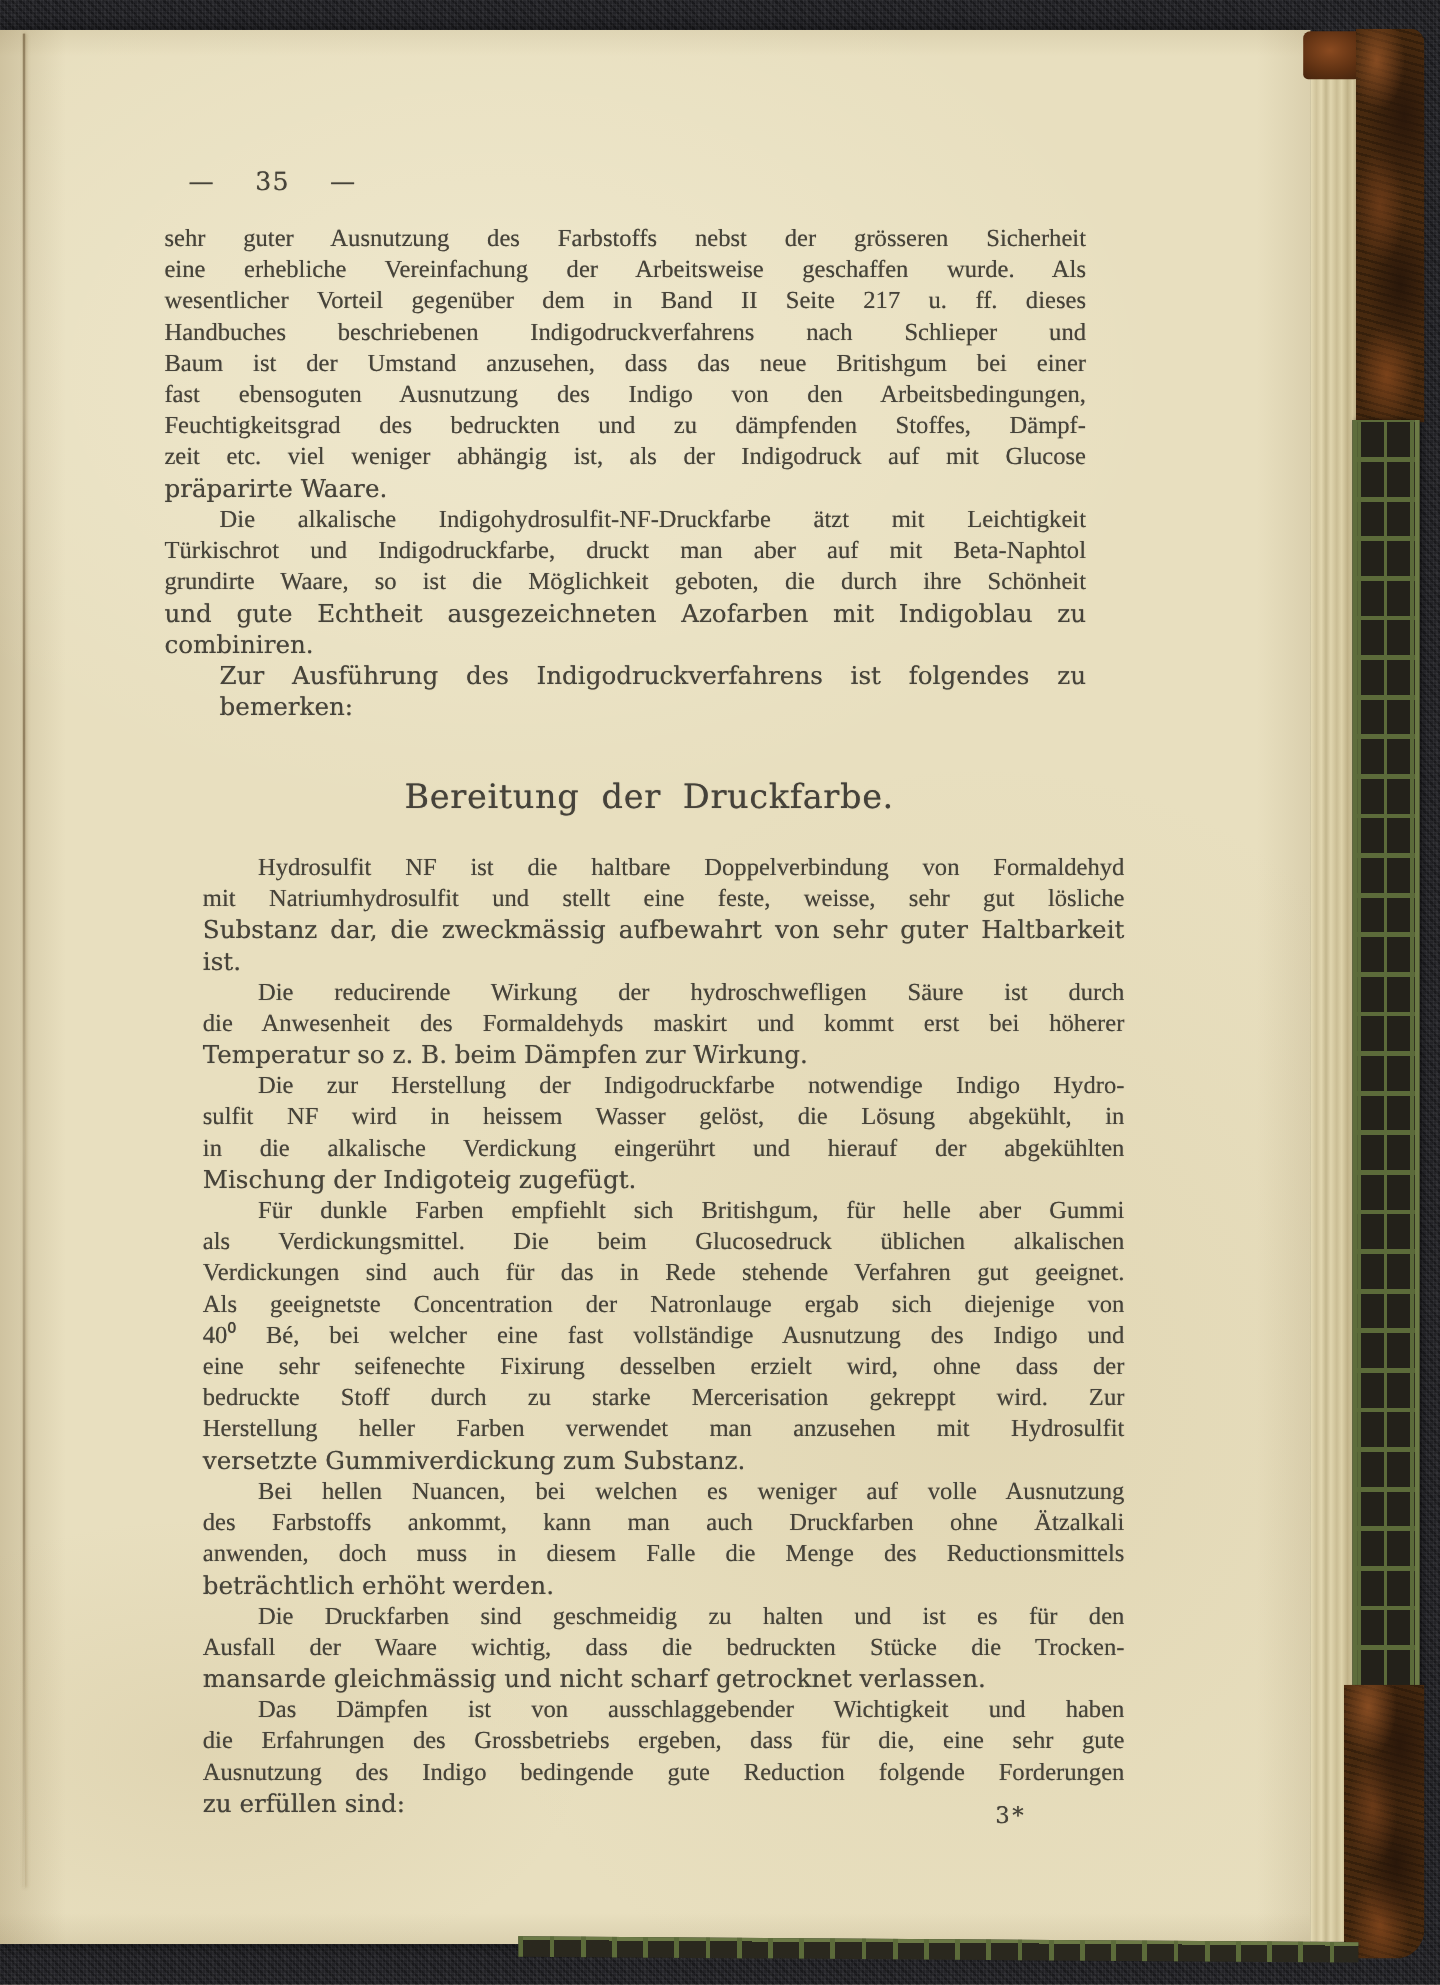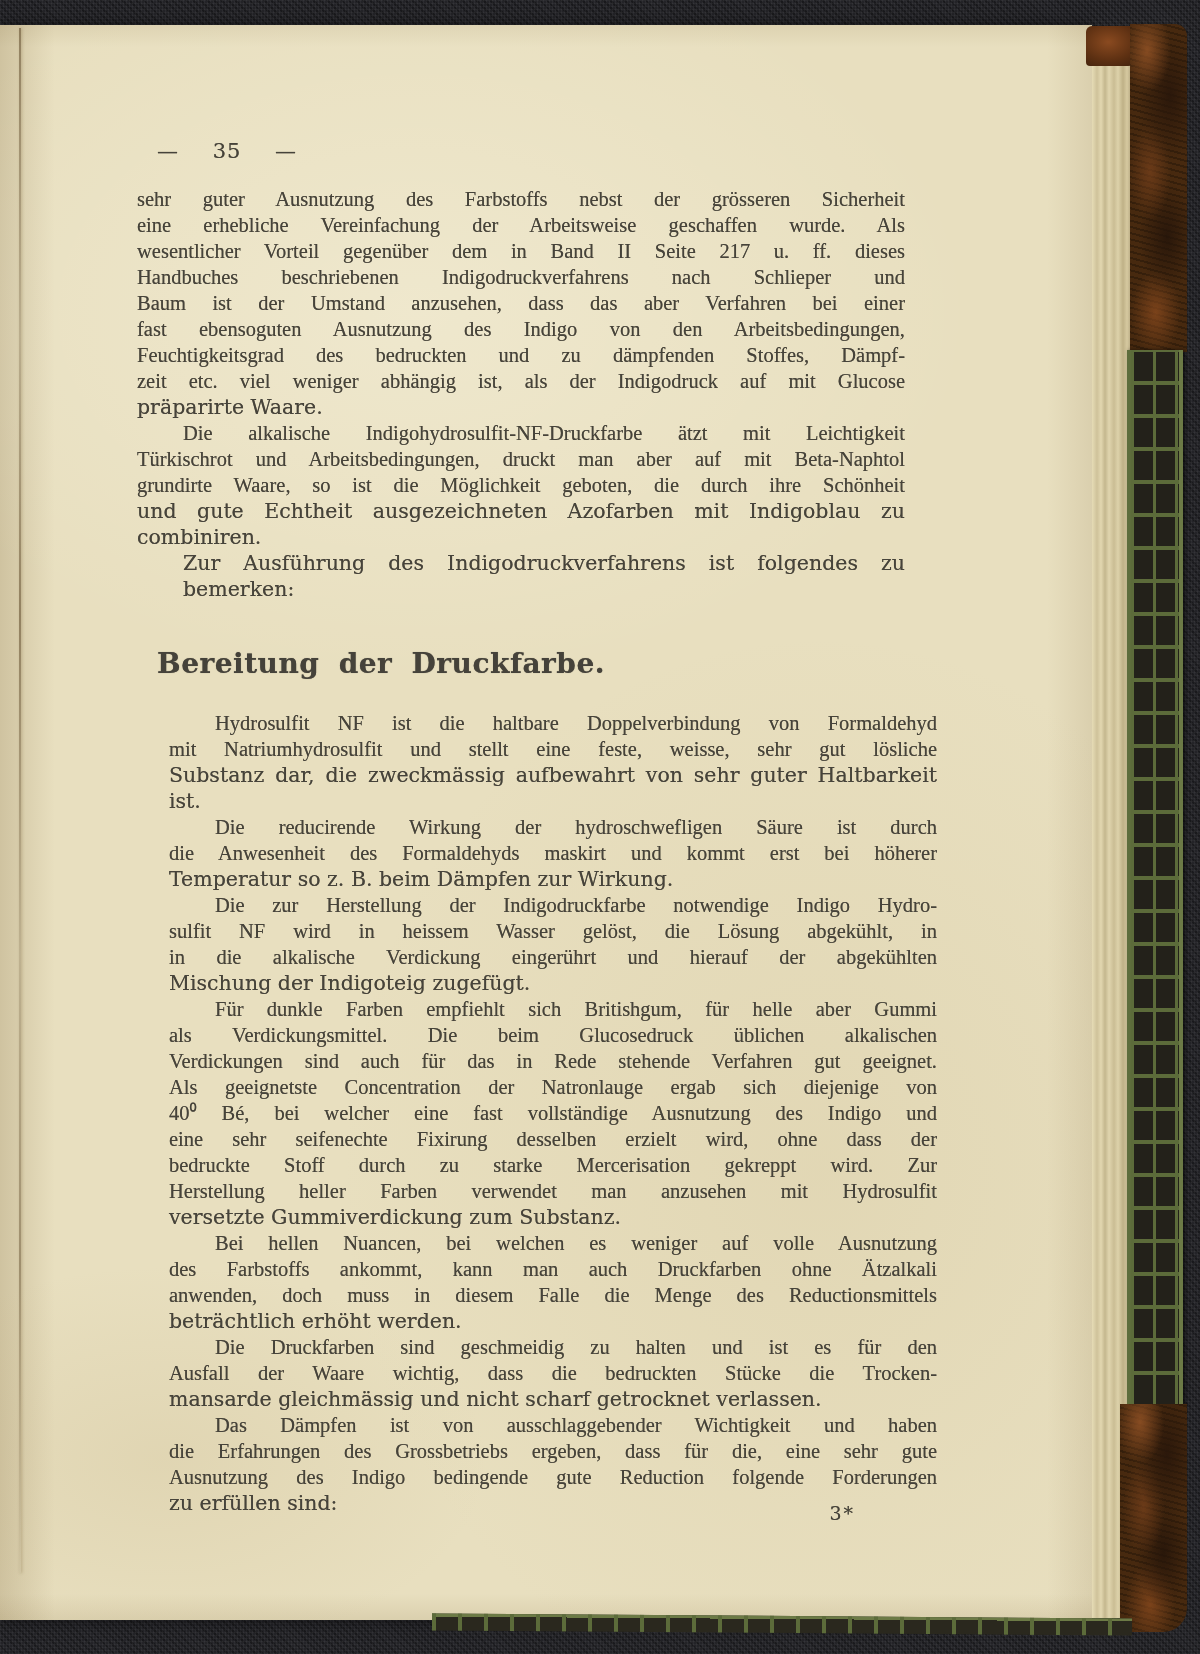--- a/index.html
+++ b/index.html
@@ -49,24 +49,23 @@
   }
   .textblock{ left:137px; width:768px; font-size:20.5px; line-height:26px; }
   #flow-top{ top:161px; }
   #flow-bottom{ top:685px;margin-left:32px; }
   .para{margin:0;}
   .line{ text-align:justify; text-align-last:left; }
   .line.just{ text-align-last:justify;font-family:Liberation Serif, serif; }
   .line.indent{ padding-left:46px; }
   .section-heading{
     left:157px; top:622px; width:768px;
-    text-align:left; font-size:28px; line-height:34px;
+    text-align:center; font-size:28px; line-height:34px;
     word-spacing:9px; letter-spacing:0.5px; color:#45423a;
     text-shadow:0 0 0.7px rgba(70,64,52,0.7);
-    font-weight:bold;
   }
   .signature{
     left:137px; top:1477px; width:768px;
     text-align:right; padding-right:50px; box-sizing:border-box;
     font-size:19px; letter-spacing:2px;
   }
 
   
   .edge-stack{
     left:1092px; top:30px; width:41px; height:1588px;
@@ -116,29 +115,29 @@
 
 <div class="abs page">
   <div class="abs crease"></div>
   <div class="abs page-header ink">— 35 —</div>
   <div class="abs textblock ink" id="flow-top">
       <div class="para">
         <div class="line just">sehr guter Ausnutzung des Farbstoffs nebst der grösseren Sicherheit</div>
         <div class="line just">eine erhebliche Vereinfachung der Arbeitsweise geschaffen wurde. Als</div>
         <div class="line just">wesentlicher Vorteil gegenüber dem in Band II Seite 217 u. ff. dieses</div>
         <div class="line just">Handbuches beschriebenen Indigodruckverfahrens nach Schlieper und</div>
-        <div class="line just">Baum ist der Umstand anzusehen, dass das aber Verfahren bei einer</div>
+        <div class="line just">Baum ist der Umstand anzusehen, dass das neue Britishgum bei einer</div>
         <div class="line just">fast ebensoguten Ausnutzung des Indigo von den Arbeitsbedingungen,</div>
         <div class="line just">Feuchtigkeitsgrad des bedruckten und zu dämpfenden Stoffes, Dämpf-</div>
         <div class="line just">zeit etc. viel weniger abhängig ist, als der Indigodruck auf mit Glucose</div>
         <div class="line">präparirte Waare.</div>
       </div>
       <div class="para">
         <div class="line just indent">Die alkalische Indigohydrosulfit-NF-Druckfarbe ätzt mit Leichtigkeit</div>
-        <div class="line just">Türkischrot und Arbeitsbedingungen, druckt man aber auf mit Beta-Naphtol</div>
+        <div class="line just">Türkischrot und Indigodruckfarbe, druckt man aber auf mit Beta-Naphtol</div>
         <div class="line just">grundirte Waare, so ist die Möglichkeit geboten, die durch ihre Schönheit</div>
         <div class="line">und gute Echtheit ausgezeichneten Azofarben mit Indigoblau zu combiniren.</div>
       </div>
       <div class="para">
         <div class="line indent">Zur Ausführung des Indigodruckverfahrens ist folgendes zu bemerken:</div>
       </div>
     </div>
   <div class="abs section-heading">Bereitung der Druckfarbe.</div>
   <div class="abs textblock ink" id="flow-bottom">
       <div class="para">

